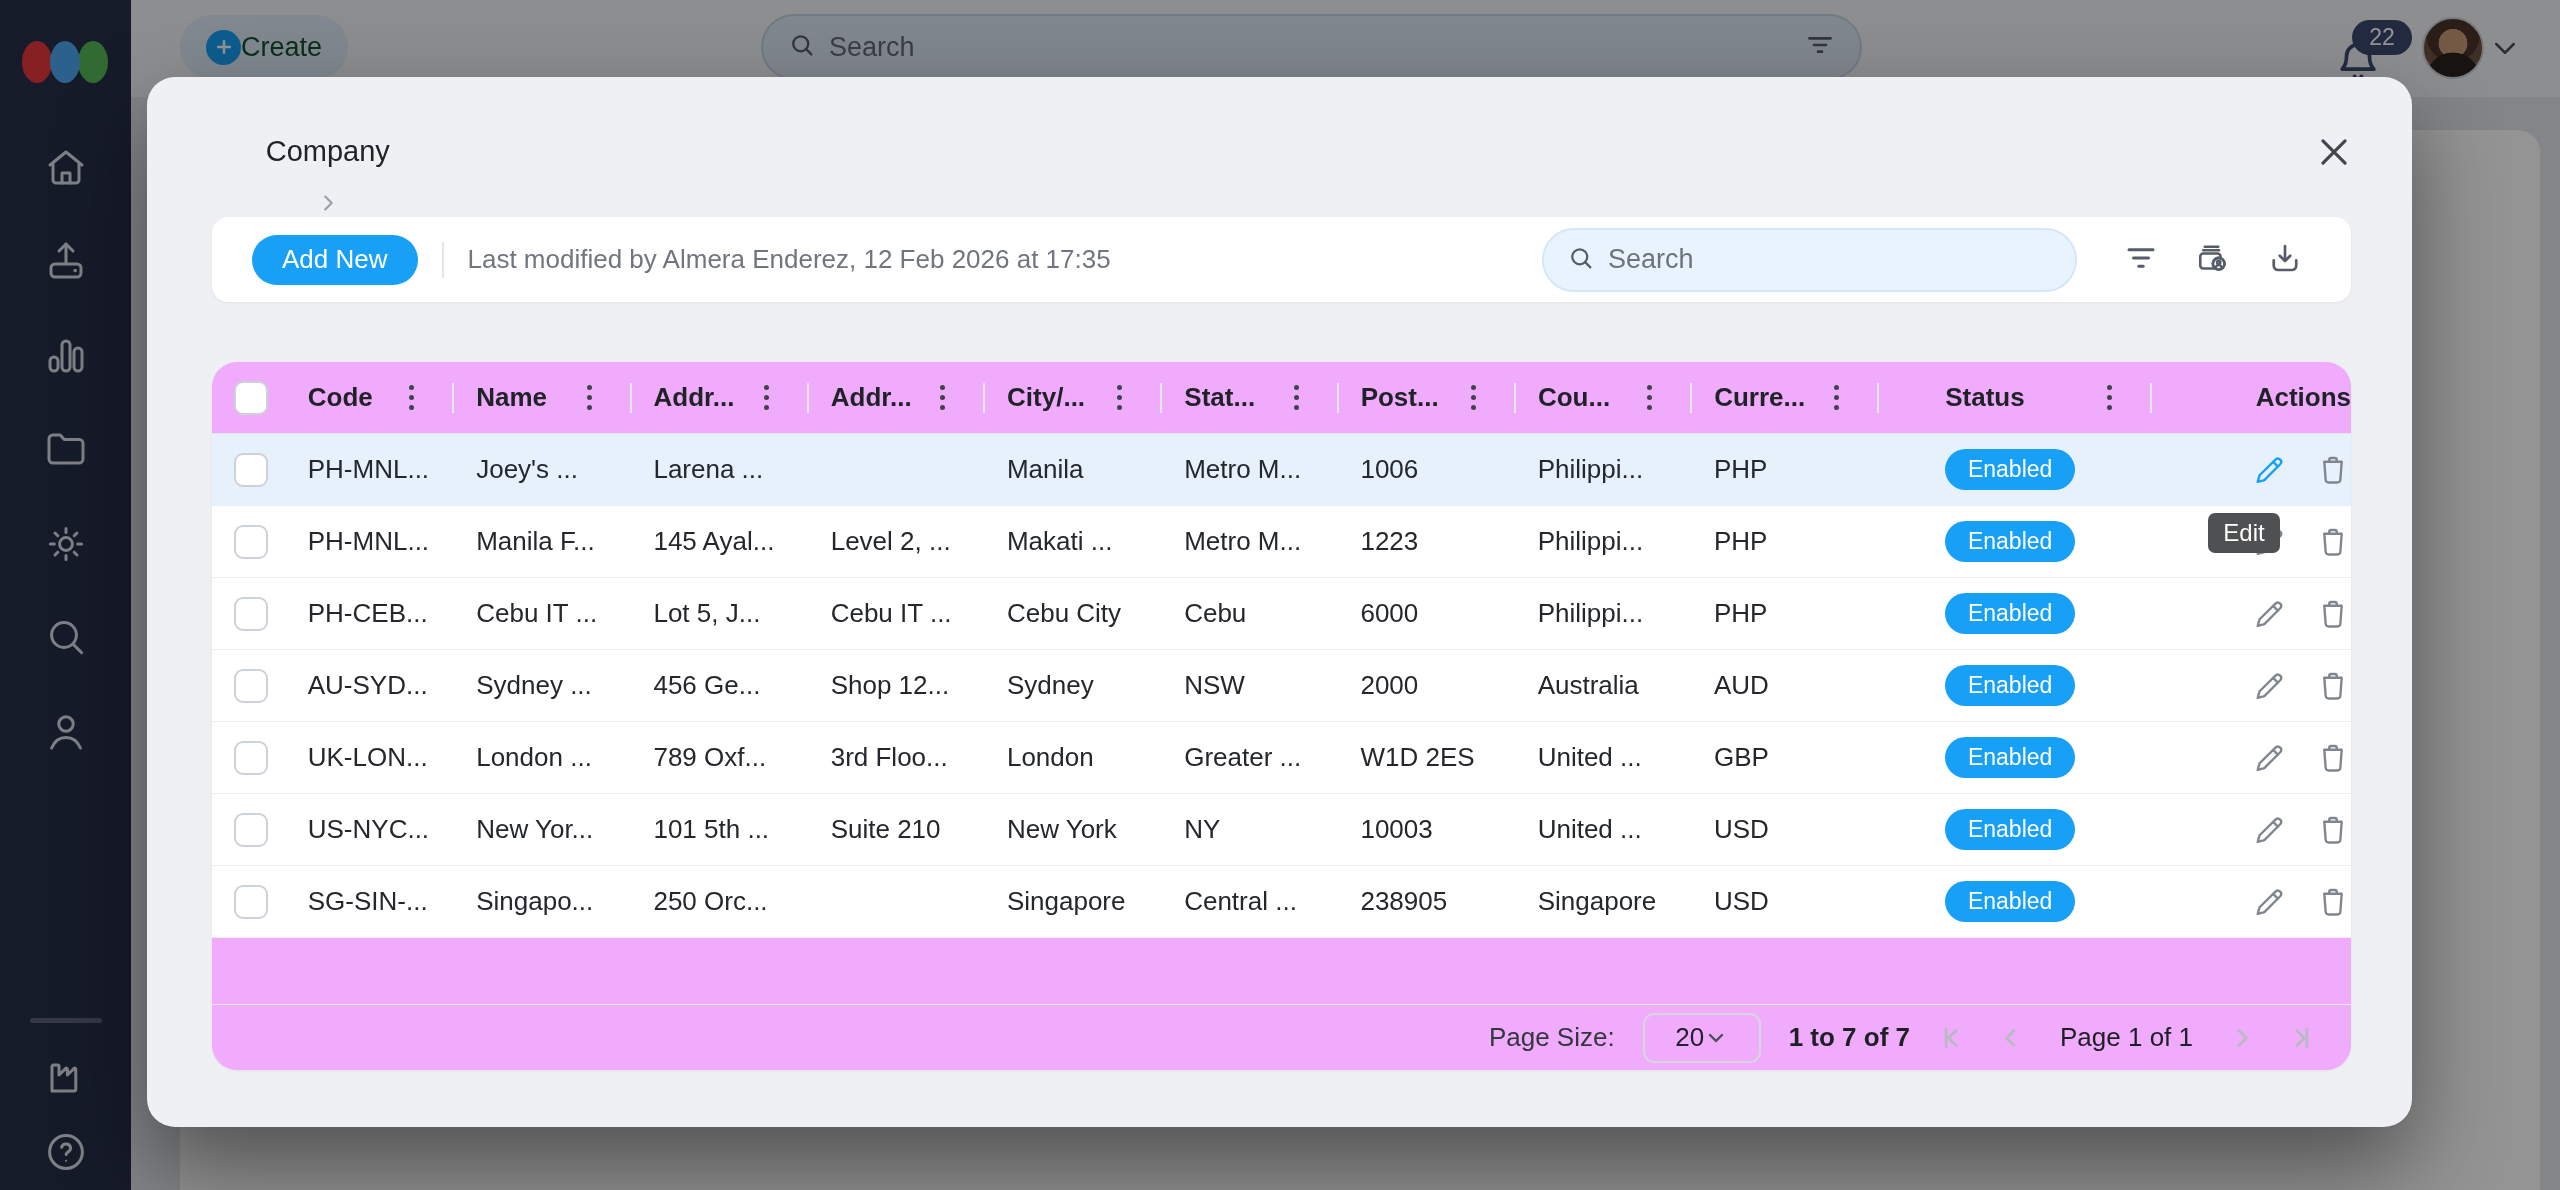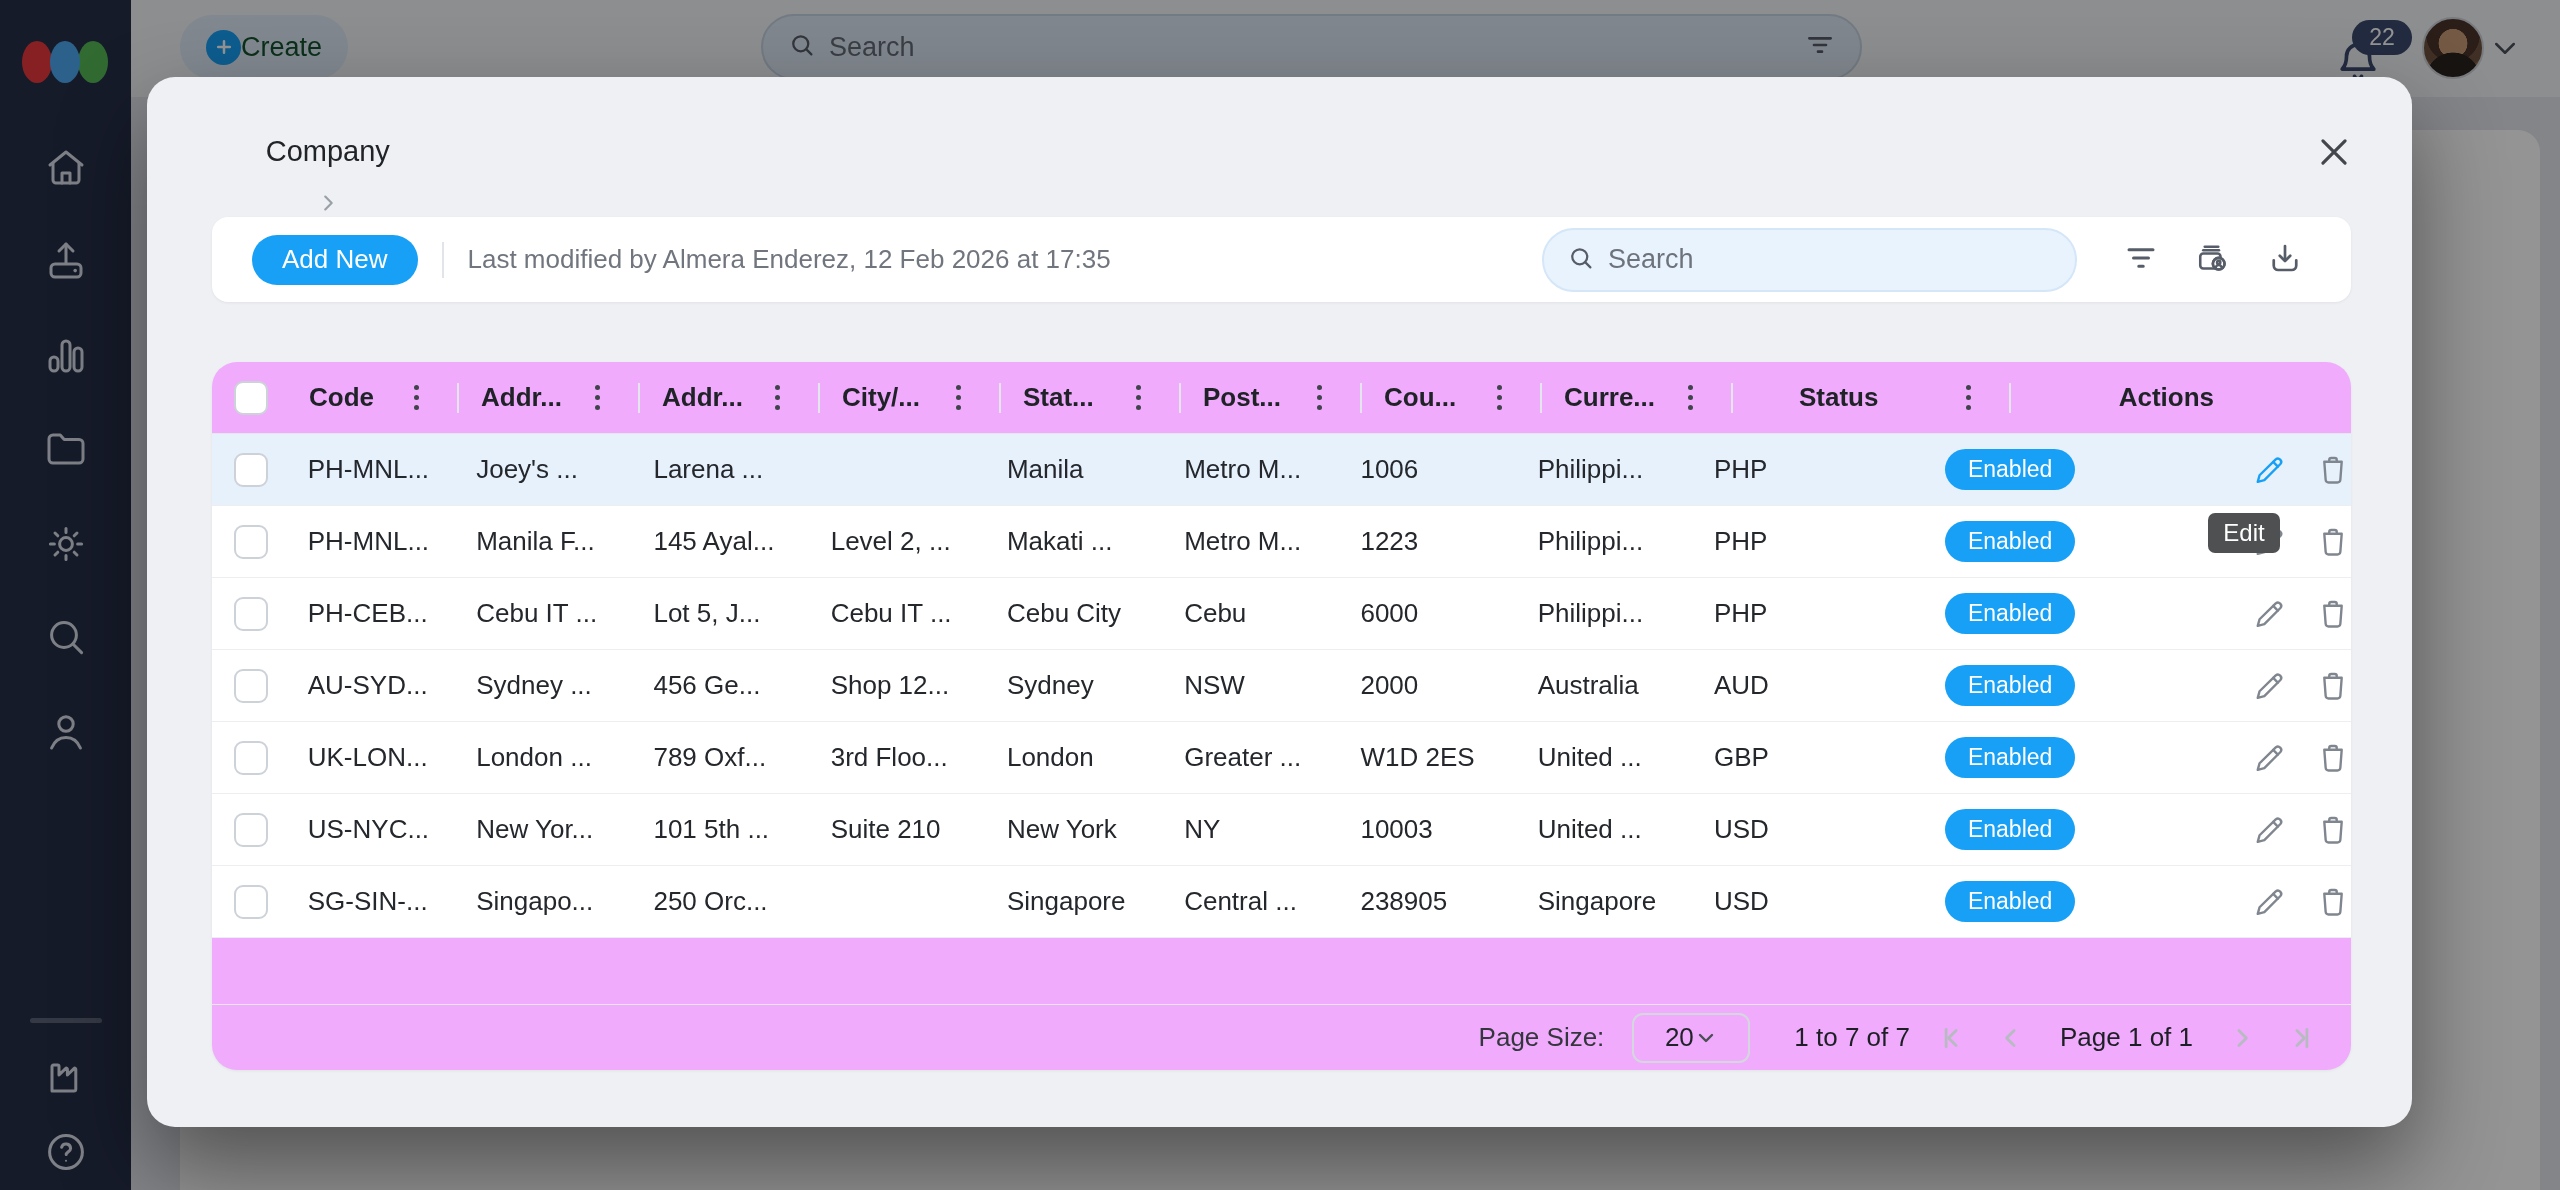--- a/index.html
+++ b/index.html
@@ -91,21 +91,21 @@
   .tooltip { position:absolute; left:1996px; top:151px; min-width:72px; height:40px; background:#4e5052; color:#fff;
              font-size:24px; border-radius:7px; display:flex; align-items:center; justify-content:center;
              padding:0 14px; z-index:5; }
 
   .tfoot { position:absolute; left:0; right:0; bottom:0; height:66px; border-top:1px solid #e6e8eb;
            display:flex; align-items:center; justify-content:flex-end; gap:28px; padding-right:36px;
            font-size:26px; color:#33373d; }
   .psize-select { width:118px; height:50px; border:2px solid #d4d8de; border-radius:11px; display:flex;
                   align-items:center; justify-content:center; padding:0 16px; color:#202329; }
   .psize-select svg { width:24px; height:24px; color:#4a4f56; }
-  .range { color:#1c1f24; font-weight:400;margin-left:16px; }
+  .range { color:#1c1f24; font-weight:700; }
   .pagetext { color:#1c1f24; font-weight:500; margin:0 6px; }
   .pg-ic { width:30px; height:30px; color:#b7bbc1; cursor:pointer; }
 </style>
 </head>
 <body>
 
 <div class="page">
   <aside class="sidebar">
     <div class="logo">
       <span class="l r"></span>
@@ -281,20 +281,29 @@
 
     <div class="hcell w0">
           <span class="hlabel">Code</span>
           <span class="kebab">
             <i></i>
             <i></i>
             <i></i>
           </span>
           <span class="hdiv"></span>
         </div>
+        <div class="hcell w1">
+          <span class="hlabel">Name</span>
+          <span class="kebab">
+            <i></i>
+            <i></i>
+            <i></i>
+          </span>
+          <span class="hdiv"></span>
+        </div>
         <div class="hcell w2">
           <span class="hlabel">Addr...</span>
           <span class="kebab">
             <i></i>
             <i></i>
             <i></i>
           </span>
           <span class="hdiv"></span>
         </div>
         <div class="hcell w3">

